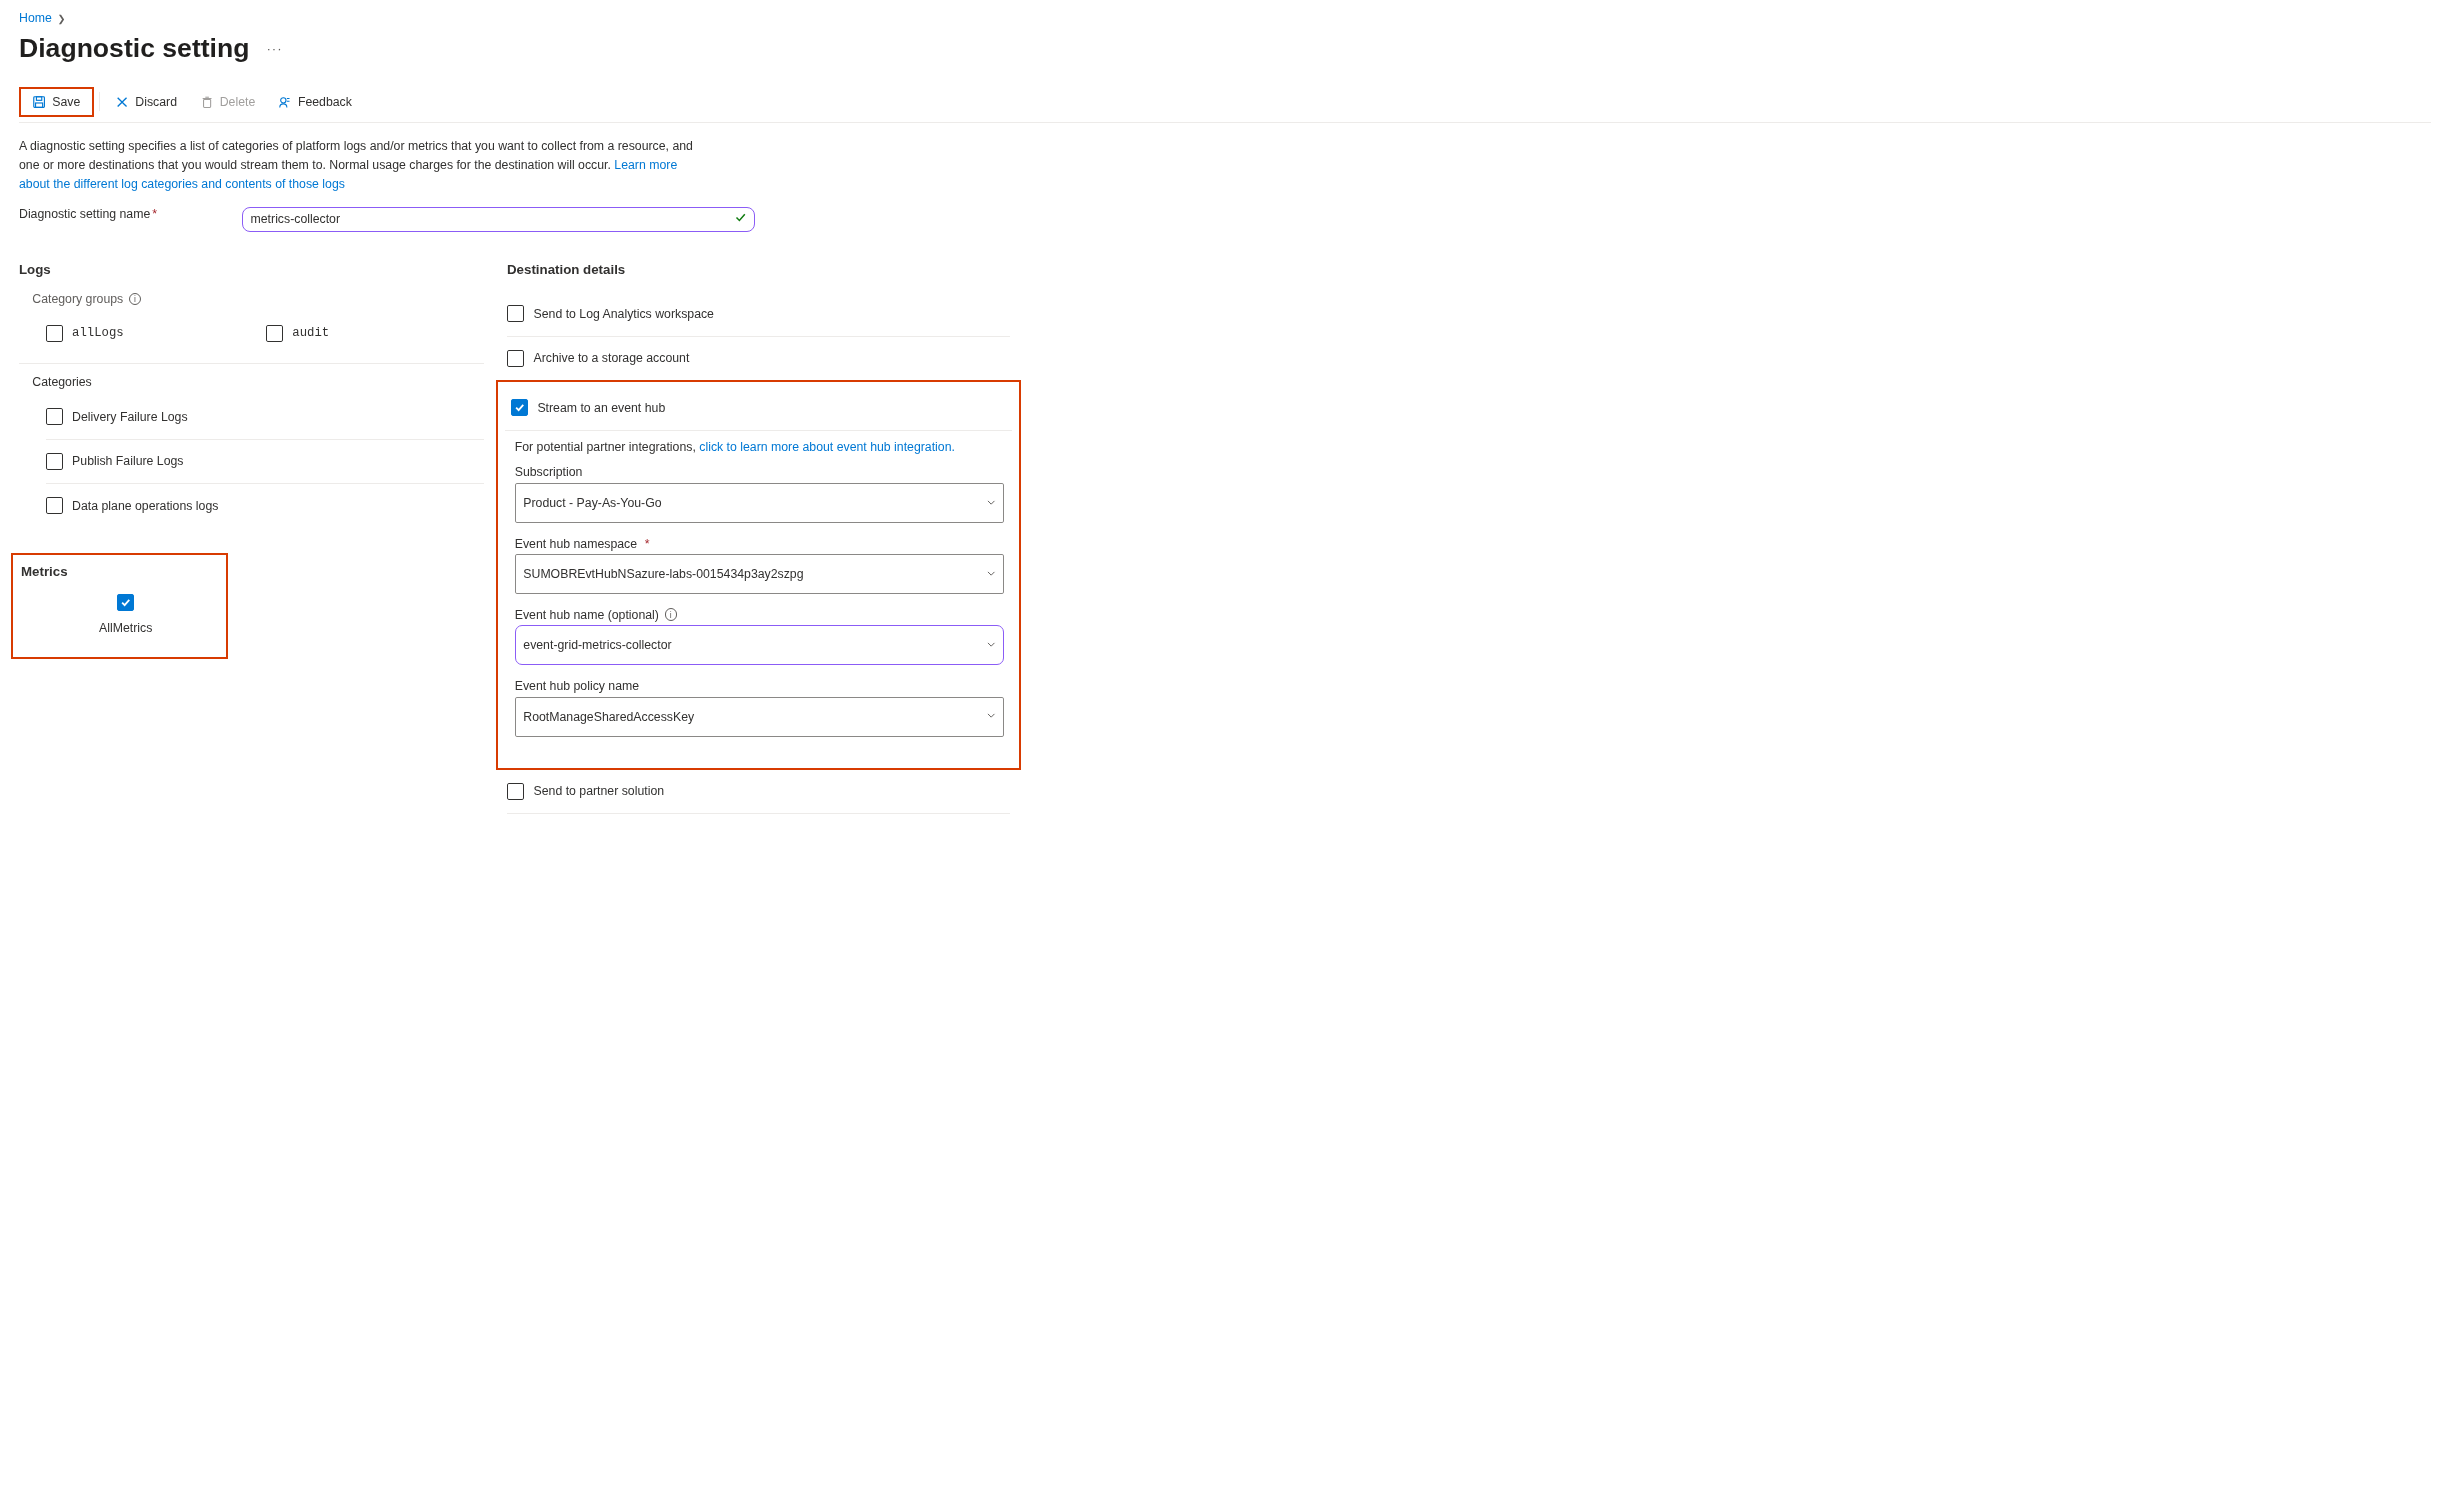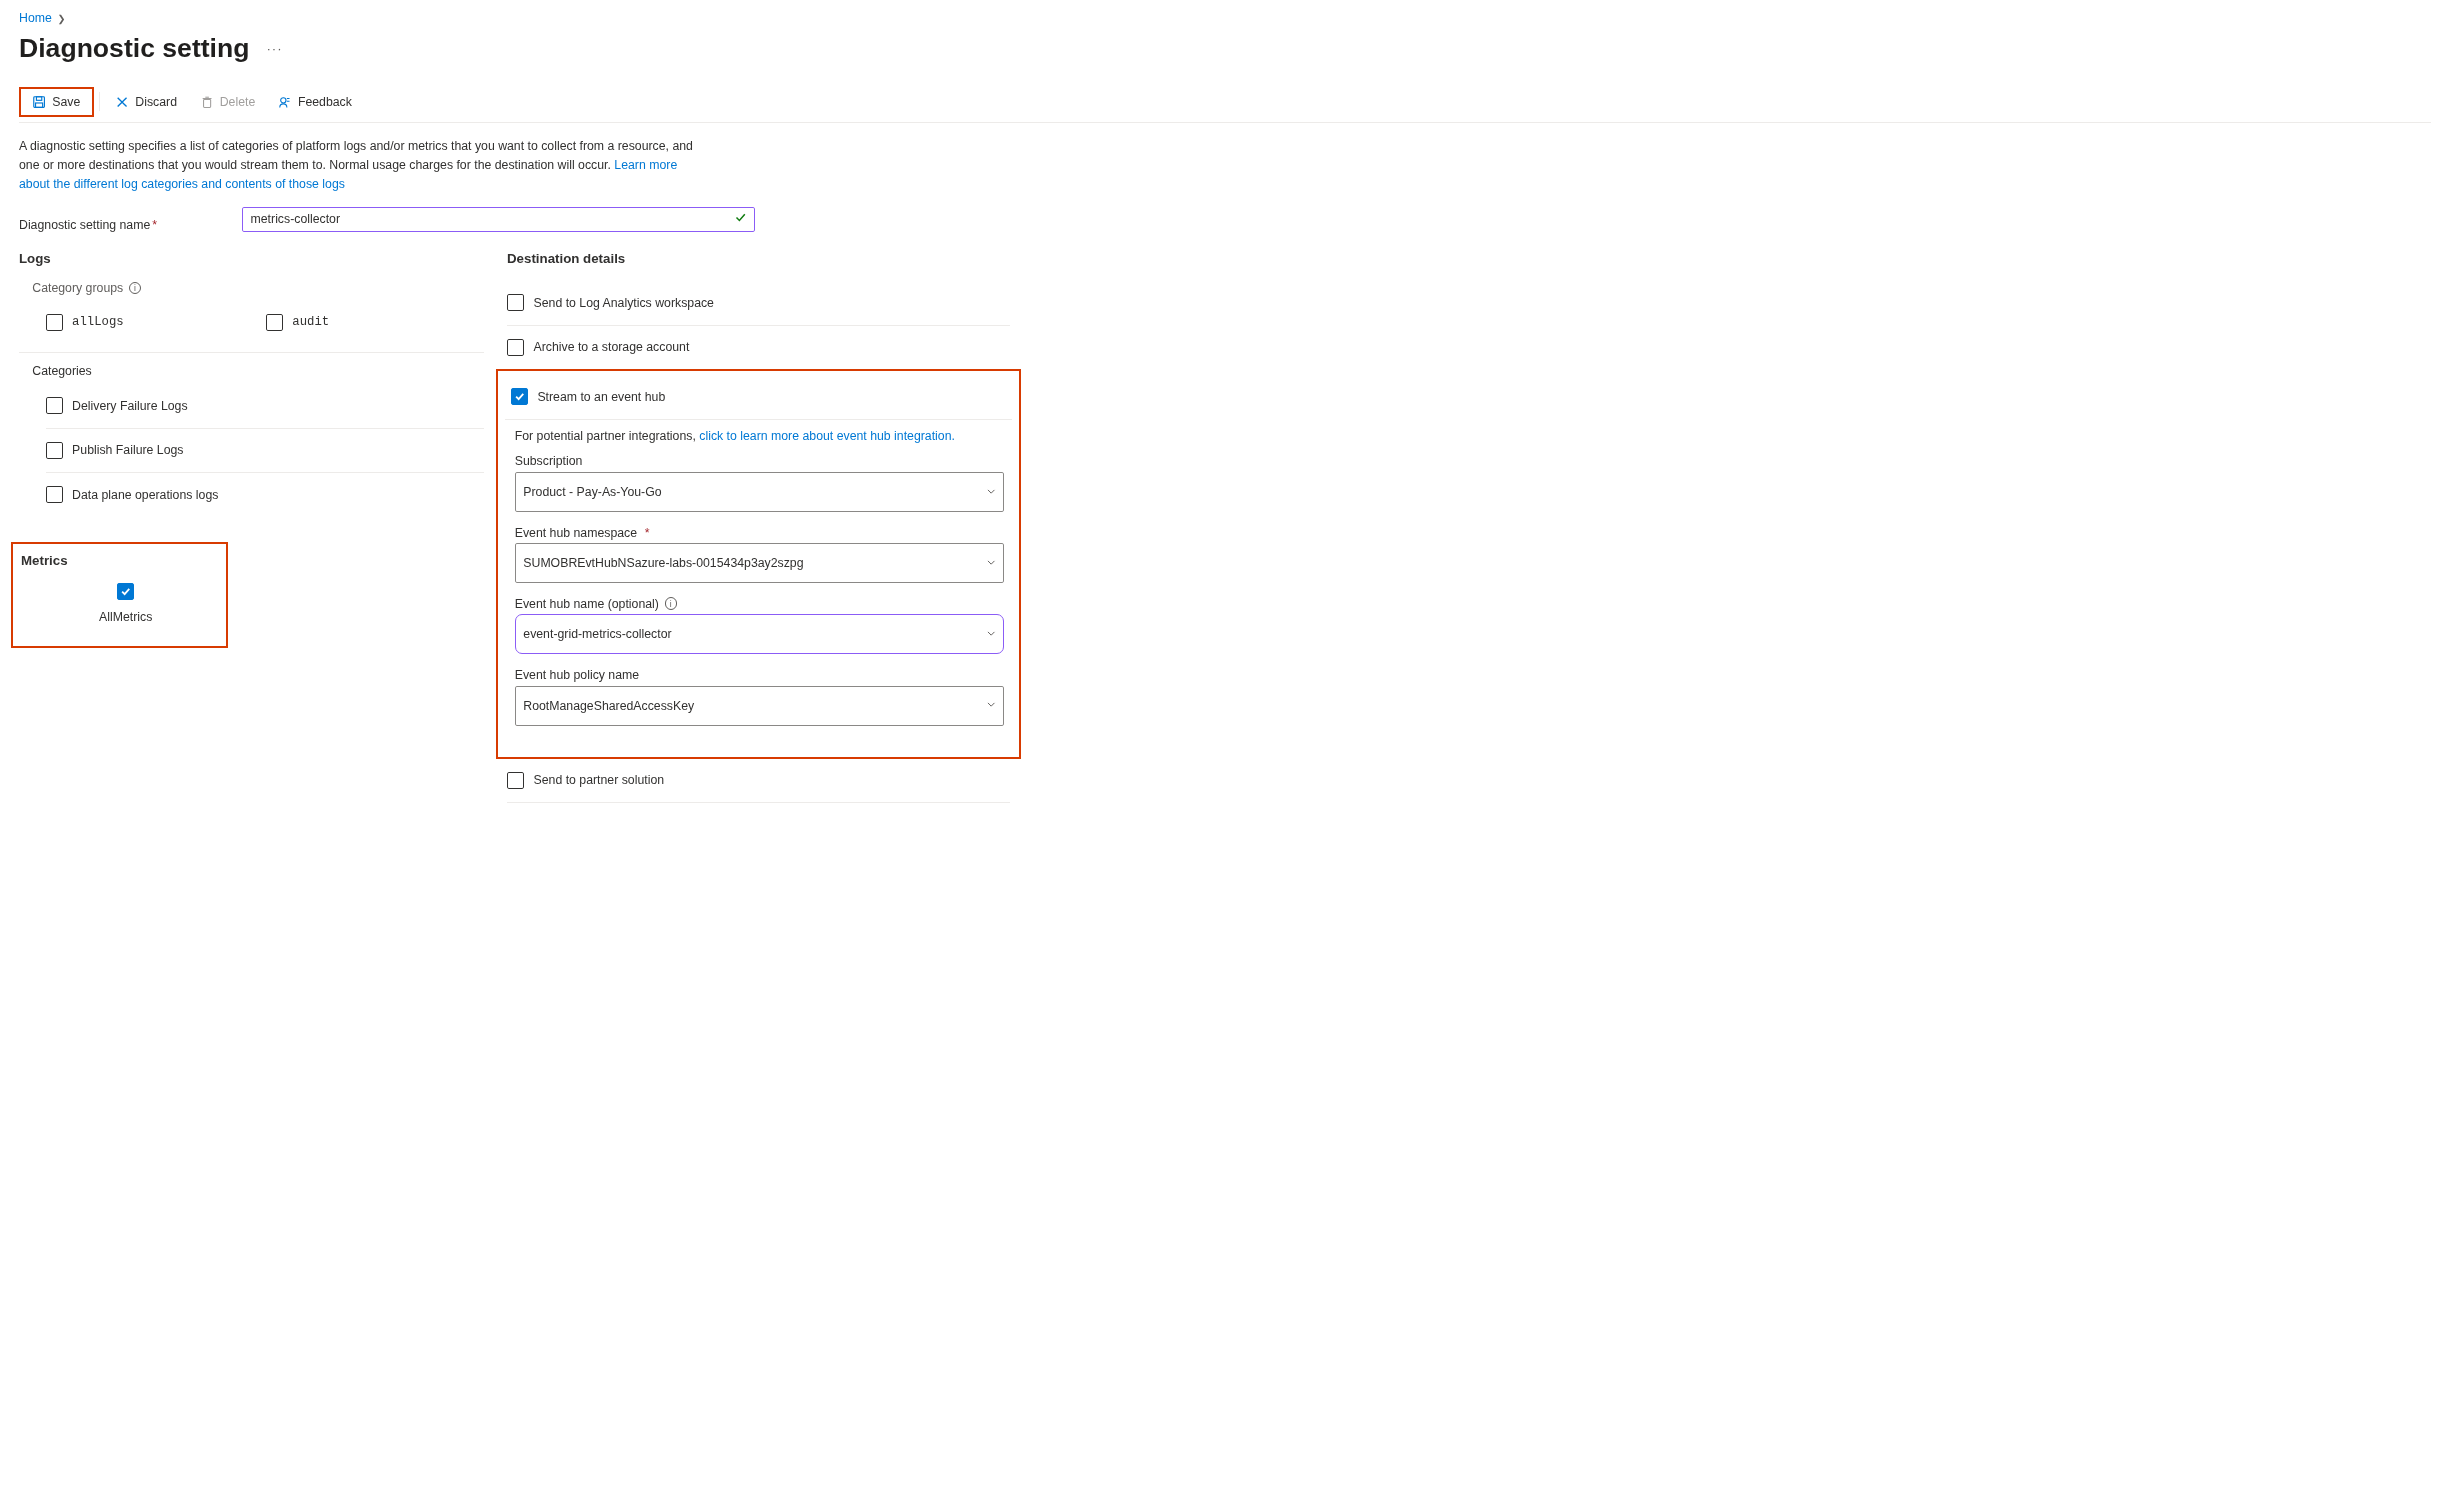--- a/index.html
+++ b/index.html
@@ -65,37 +65,37 @@
     .description { 
       font-size: 12.3px; 
       color: #323130; 
       line-height: 1.55; 
       max-width: 674px; 
       margin-bottom: 13.3px;
     }
     .description a { color: #0078d4; text-decoration: none; }
     .form-row { 
       display: flex; 
-      align-items: flex-end; 
+      align-items: flex-start; 
       gap: 85px; 
-      margin-bottom: 19px;
+      margin-bottom: 30px;
     }
     .form-label { font-size: 12.3px; color: #323130; }
     .required { color: #a4262c; margin-left: 1.9px; }
     .text-input { 
       width: 513px; 
       height: 25px; 
       border: 0.9px solid #8a8886; 
       border-radius: 1.9px; 
       padding: 0 7.6px; 
       font-size: 12.3px;
       font-family: inherit;
       color: #323130;
     }
-    .text-input.valid { border-color: #8b5cf6; border-width: 0.9px; position: relative; }
+    .text-input.valid { border-color: #8b5cf6; border-width: 0.9px; position: relative; border-radius: 8px; }
     .input-wrap { position: relative; }
     .checkmark-valid { 
       position: absolute; 
       right: 7.6px; 
       top: 50%; 
       transform: translateY(-50%);
       color: #107c10;
     }
     .two-col { 
       display: flex; 

